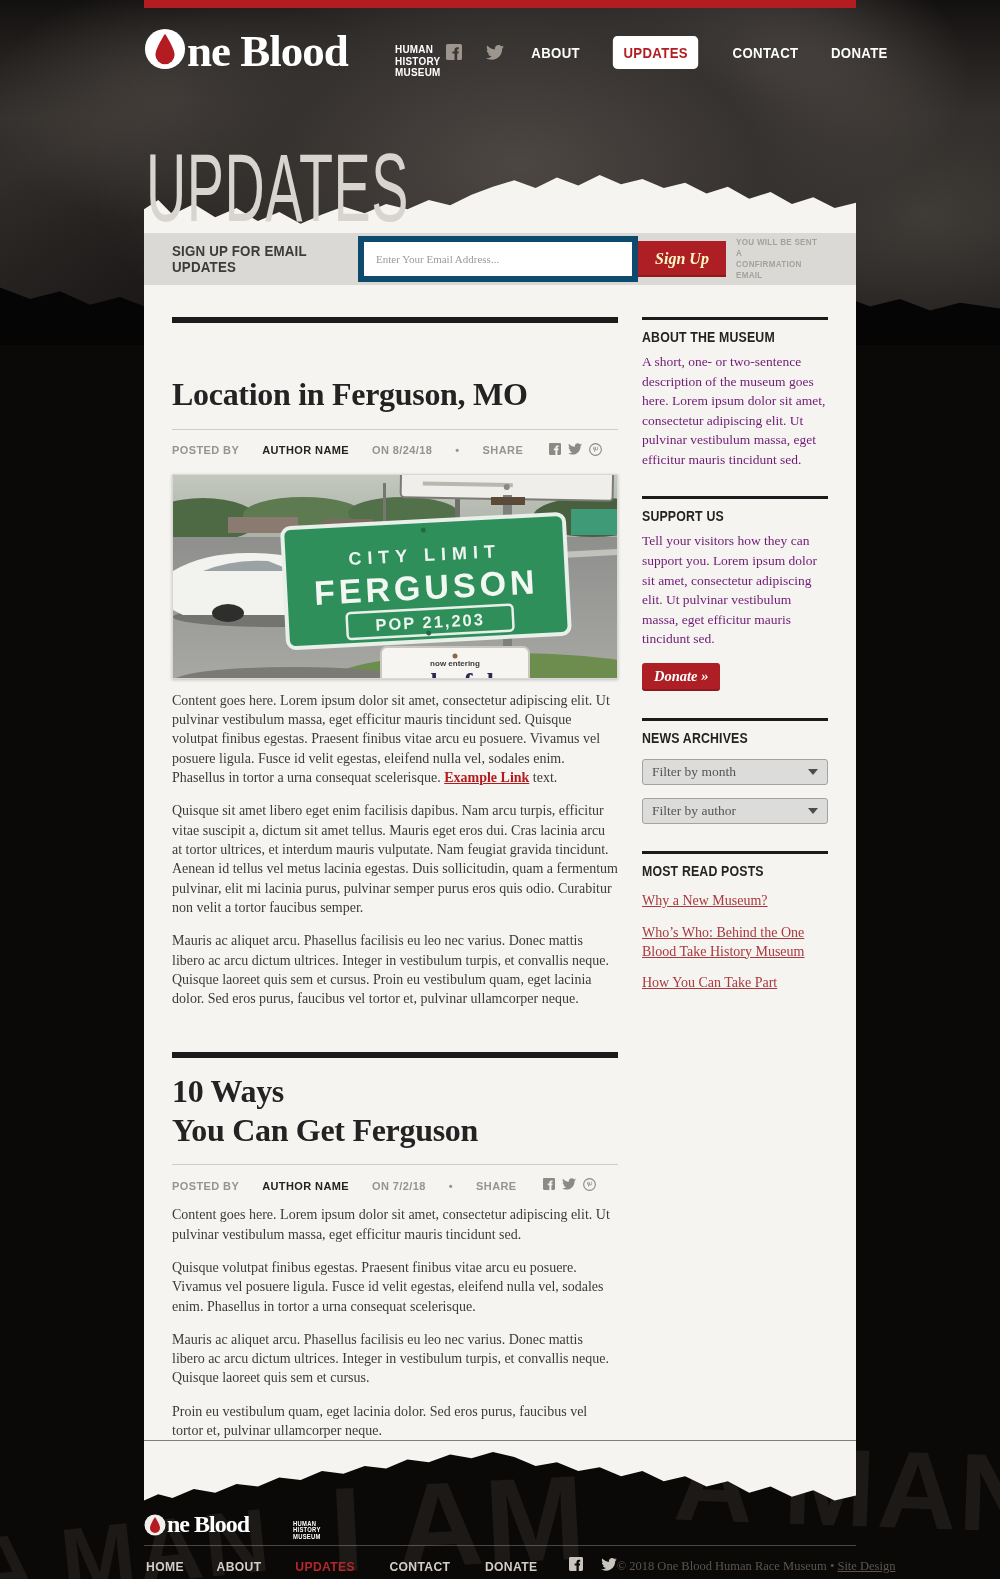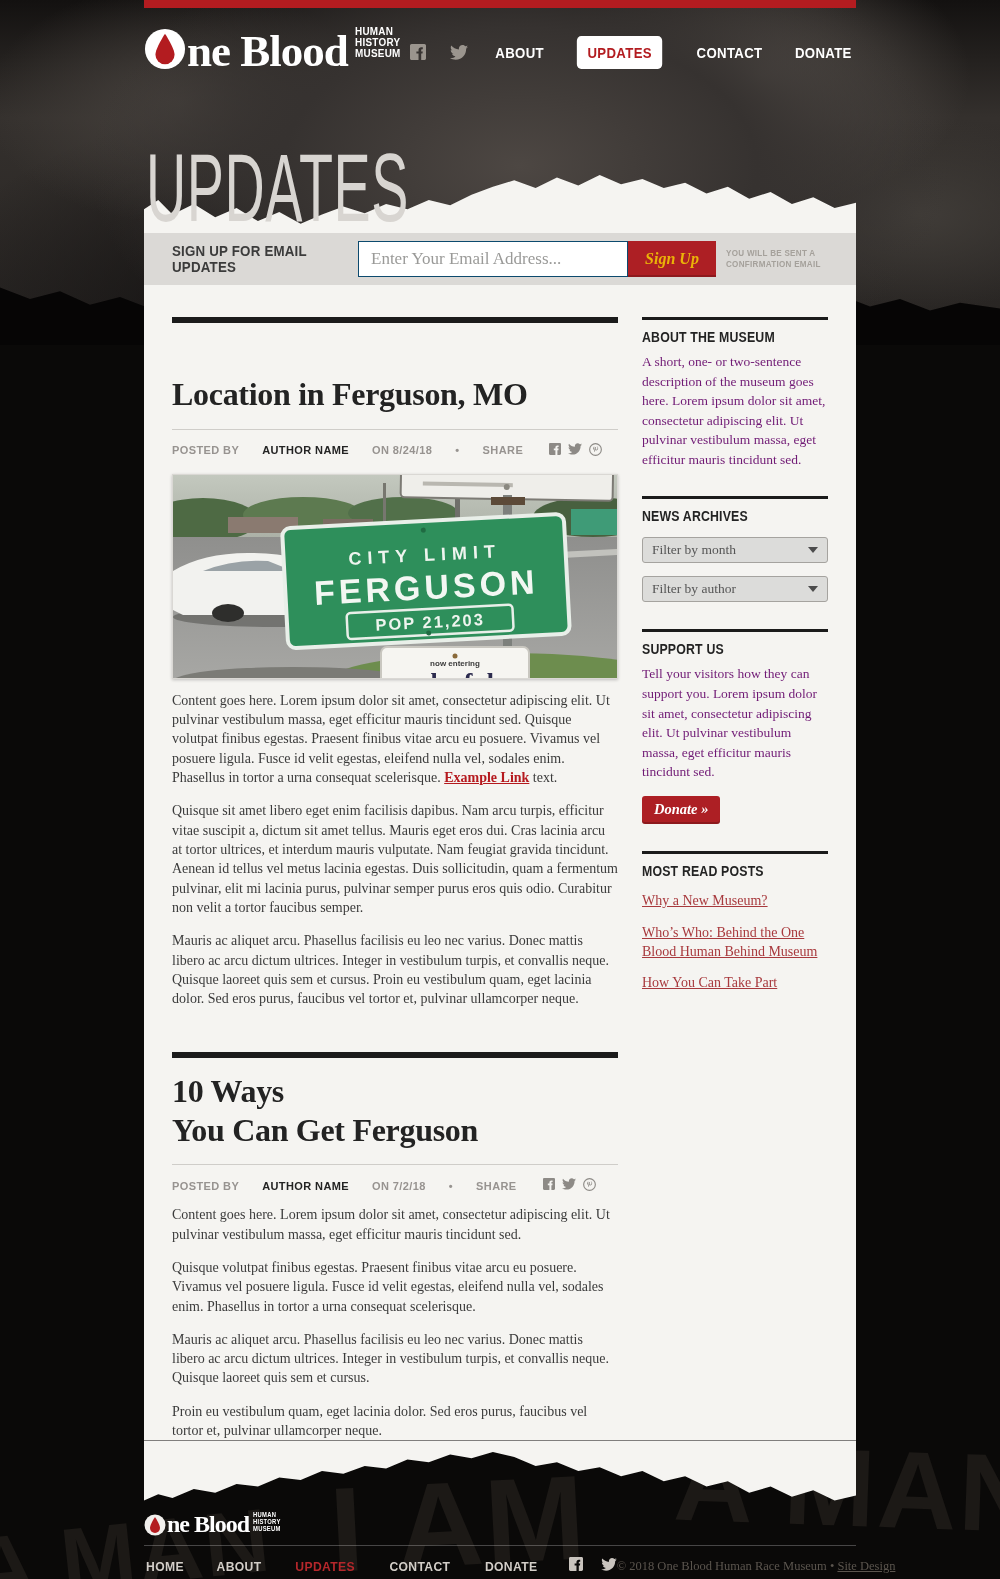--- a/index.html
+++ b/index.html
@@ -18,21 +18,21 @@
       radial-gradient(ellipse 220px 120px at 92% 62%, #403c38 0%, rgba(0,0,0,0) 80%),
       radial-gradient(ellipse 520px 300px at 30% 95%, #121010 0%, rgba(0,0,0,0) 75%),
       linear-gradient(180deg,#131110 0%, #34302d 34%, #272422 100%);
   }
   .hero-tear{
     position:absolute;left:0;bottom:0;width:100%;height:96px;background:#060505;
     clip-path:polygon(0% 40%,3% 52%,6% 44%,9% 58%,12% 50%,15% 62%,18% 54%,21% 66%,24% 58%,27% 70%,30% 60%,33% 72%,36% 64%,39% 55%,42% 66%,45% 58%,48% 46%,51% 36%,54% 28%,57% 38%,60% 30%,63% 42%,66% 34%,69% 46%,72% 38%,75% 50%,78% 44%,81% 56%,84% 48%,87% 60%,90% 52%,93% 64%,96% 56%,100% 62%,100% 100%,0% 100%);
   }
   .topbar{position:absolute;top:0;left:144px;width:712px;height:8px;background:#b31c20;}
   .hero-inner{width:712px;margin:0 auto;padding-top:26px;display:flex;align-items:center;position:relative;}
-  .logo{display:flex;align-items:flex-start;text-decoration:none;}
+  .logo{display:flex;align-items:flex-end;text-decoration:none;gap:40px;}
   .logo-name{position:relative;color:#fff;font-family:"Liberation Serif",serif;font-weight:700;letter-spacing:-1px;line-height:1;white-space:nowrap;}
   .logo-name.big{font-size:45px;}
   .logo-o{display:inline-block;vertical-align:-4px;margin-right:1px;}
   .logo-tag{margin-left:7px;color:#fff;font-weight:700;font-size:11px;line-height:1.02;letter-spacing:.3px;transform:scaleX(.9);transform-origin:left center;}
   .hero-nav{margin-left:auto;display:flex;align-items:center;gap:24px;}
   .soc-icon{color:#9b958e;display:inline-flex;}
   .hero-nav .navitem{color:#fff;font-weight:700;font-size:15px;letter-spacing:.4px;text-decoration:none;transform:scaleX(.88);}
   .hero-nav .navitem.active{background:#fff;color:#b31c20;border-radius:5px;padding:8px 12px;}
   .page-title{
     position:absolute;top:142px;left:146px;z-index:40;
@@ -42,23 +42,23 @@
   
   .sheet-wrap{width:712px;margin:-178px auto 0;position:relative;z-index:20;}
   .tear-top{height:66px;background:#f5f4f1;
     clip-path:polygon(0% 64%,2% 50%,4% 72%,7% 56%,10% 76%,13% 62%,16% 82%,19% 68%,22% 86%,25% 72%,28% 60%,31% 70%,34% 56%,37% 64%,40% 50%,43% 58%,46% 42%,49% 30%,52% 20%,55% 32%,58% 16%,61% 28%,64% 12%,67% 26%,70% 18%,73% 32%,76% 24%,79% 40%,82% 30%,85% 48%,88% 38%,91% 56%,94% 46%,97% 62%,100% 54%,100% 100%,0% 100%);}
   .tear-bottom{height:64px;background:#f5f4f1;
     clip-path:polygon(0% 0%,100% 0%,100% 86%,97% 94%,94% 78%,91% 88%,88% 72%,85% 82%,82% 64%,79% 72%,76% 56%,73% 64%,70% 48%,67% 56%,64% 42%,61% 48%,58% 34%,55% 40%,52% 26%,49% 18%,46% 28%,43% 22%,40% 34%,37% 30%,34% 44%,31% 40%,28% 52%,25% 48%,22% 62%,19% 58%,16% 72%,13% 68%,10% 82%,7% 76%,4% 90%,2% 84%,0% 94%);}
   .sheet{background:#f5f4f1;min-height:1120px;}
   
   .signup{height:52px;background:#dbd9d6;display:flex;align-items:center;padding:0 28px;}
   .signup-label{font-size:14.5px;font-weight:700;color:#3b3b3b;letter-spacing:.2px;width:186px;flex:none;transform:scaleX(.92);transform-origin:left center;}
-  .signup-input{width:244px;height:34px;border:1px solid #0c4a6e;background:#fff;padding:0 12px;font-family:"Liberation Serif",serif;font-size:17px;color:#333;flex:none;outline:none;}
+  .signup-input{width:244px;height:34px;border:6px solid #0c4a6e;background:#fff;padding:0 12px;font-family:"Liberation Serif",serif;font-size:11px;color:#333;flex:none;outline:none;}
   .signup-input::placeholder{color:#9a9a98;}
-  .signup-btn{height:36px;width:88px;border:none;background:#ad1f24;color:#eab308;font-family:"Liberation Serif",serif;font-style:italic;font-weight:700;font-size:16px;cursor:pointer;flex:none;box-shadow:inset 0 -2px 0 rgba(0,0,0,.18);}
+  .signup-btn{height:36px;width:88px;border:none;background:#ad1f24;color:#fef9c3;font-family:"Liberation Serif",serif;font-style:italic;font-weight:700;font-size:16px;cursor:pointer;flex:none;box-shadow:inset 0 -2px 0 rgba(0,0,0,.18);}
   .signup-note{margin-left:10px;font-size:8.5px;font-weight:700;color:#a5a19b;letter-spacing:.3px;line-height:1.3;transform:scaleX(.95);transform-origin:left center;}
   
   .content{display:flex;padding:32px 28px 0;gap:24px;}
   .main-col{width:446px;flex:none;}
   .side-col{width:186px;flex:none;}
   .rule-thick{height:6px;background:#1b1b1b;}
   .headline{margin:14px 0 0;font-family:"Liberation Serif",serif;font-weight:700;font-size:32px;line-height:1.2;color:#232323;letter-spacing:-.3px;}
   .rule-thin{height:1px;background:#cfcdc9;margin-top:15px;}
   .meta{margin-top:13px;font-size:11px;font-weight:700;color:#979390;letter-spacing:.4px;display:flex;align-items:center;gap:23px;}
   .meta .author{color:#232323;}
@@ -294,43 +294,43 @@
 
       <aside class="side-col">
         <section class="side-section firstsec">
           <div class="side-rule"></div>
           <h3 class="side-h">ABOUT THE MUSEUM</h3>
           <p class="side-p">A short, one- or two-sentence description of the museum goes here. Lorem ipsum dolor sit amet, consectetur adipiscing elit. Ut pulvinar vestibulum massa, eget efficitur mauris tincidunt sed.</p>
         </section>
 
         <section class="side-section">
           <div class="side-rule"></div>
+          <h3 class="side-h">SUPPORT US</h3>
+          <p class="side-p">Tell your visitors how they can support you. Lorem ipsum dolor sit amet, consectetur adipiscing elit. Ut pulvinar vestibulum massa, eget efficitur mauris tincidunt sed.</p>
+          <a class="donate-btn">Donate »</a>
+        </section>
+
+        <section class="side-section">
+          <div class="side-rule"></div>
           <h3 class="side-h">NEWS ARCHIVES</h3>
           <div class="dd">
             <span>Filter by month</span>
             <span class="caret"></span>
           </div>
           <div class="dd">
             <span>Filter by author</span>
             <span class="caret"></span>
           </div>
         </section>
 
         <section class="side-section">
           <div class="side-rule"></div>
-          <h3 class="side-h">SUPPORT US</h3>
-          <p class="side-p">Tell your visitors how they can support you. Lorem ipsum dolor sit amet, consectetur adipiscing elit. Ut pulvinar vestibulum massa, eget efficitur mauris tincidunt sed.</p>
-          <a class="donate-btn">Donate »</a>
-        </section>
-
-        <section class="side-section">
-          <div class="side-rule"></div>
           <h3 class="side-h">MOST READ POSTS</h3>
           <a class="side-link">Why a New Museum?</a>
-          <a class="side-link">Who’s Who: Behind the One Blood Human Behind Museum</a>
+          <a class="side-link">Who’s Who: Behind the One Blood Take History Museum</a>
           <a class="side-link">How You Can Take Part</a>
         </section>
       </aside>
     </div>
   </div>
   <div class="tear-bottom"></div>
 </div>
 
 <footer class="footer">
   <div class="footer-bg-words">

